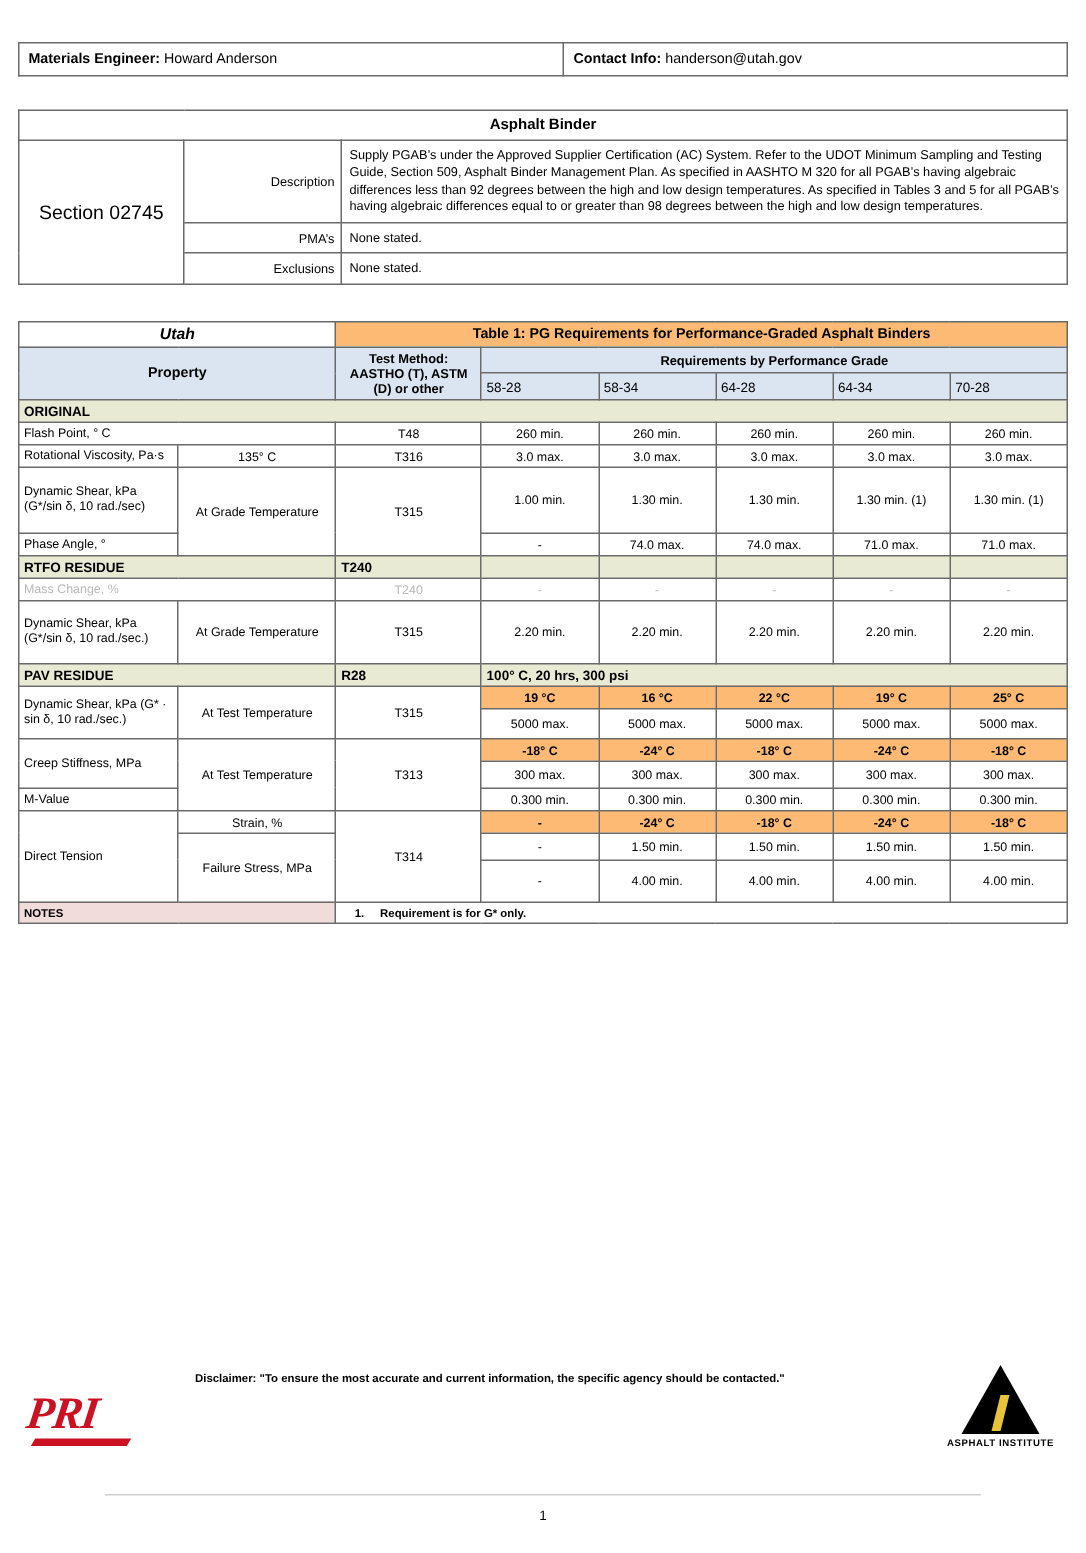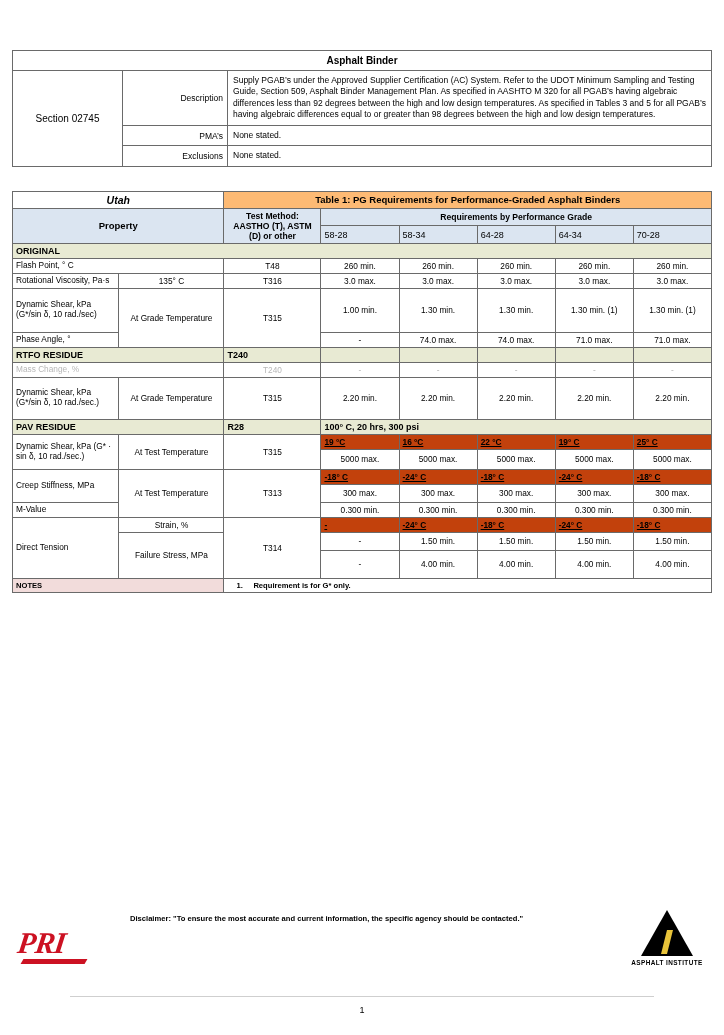--- a/index.html
+++ b/index.html
@@ -33,21 +33,21 @@
   .hdr td.cellpad { width: 50%; }
 
   
   .binder { margin-bottom: 24px; }
   .binder .title {
     text-align: center; font-weight: bold; font-size: 10px;
     background: #ffffff; padding: 4px;
   }
   .binder td { font-size: 8.5px; }
   .binder .sec {
-    width: 110px; text-align: center; font-size: 10px;
+    width: 110px; text-align: center; font-size: 13px;
   }
   .binder .lab {
     width: 105px; text-align: right;
   }
   .binder .desc { line-height: 1.35; padding: 4px 5px; }
 
   
   .pg { font-size: 8.3px; }
   .pg td { padding: 2px 3px; }
   .pg .c { text-align: center; }
@@ -73,21 +73,21 @@
   }
   .green-band {
     background: #e8ead3; font-weight: bold; 
     font-size: 9px;
   }
   .pink-band {
     background: #f2dcdb; font-weight: bold; 
     font-size: 9px;
   }
   .lightblue {
-    background: #c2410c; text-align: left; font-weight: bold; text-decoration: underline;
+    background: #fdba74; text-align: center; font-weight: bold;
   }
   .grey-text { color: #b8b8b8; }
   .propname { font-size: 8.3px; line-height: 1.2; }
   .notes-row td { font-size: 7.6px; }
   .note-num { font-weight: bold; }
 
   
   col.c1 { width: 110px; }
   col.c2 { width: 108px; }
   col.c3 { width: 100px; }
@@ -150,20 +150,30 @@
     border-top: 1px solid #cfcfcf;
   }
 </style>
 </head>
 <body>
 
 <div class="page">
 
   <table class="hdr">
     <tbody>
+    <tr>
+      <td>
+        <span class="lbl">Materials Engineer:</span>
+        <span>Howard Anderson</span>
+      </td>
+      <td>
+        <span class="lbl">Contact Info:</span>
+        <span>handerson@utah.gov</span>
+      </td>
+    </tr>
   </tbody>
     </table>
 
   <table class="binder">
     <tbody>
         <tr>
       <td colspan="3" class="title">Asphalt Binder</td>
     </tr>
     <tr>
       <td class="sec" rowspan="3">Section 02745</td>

